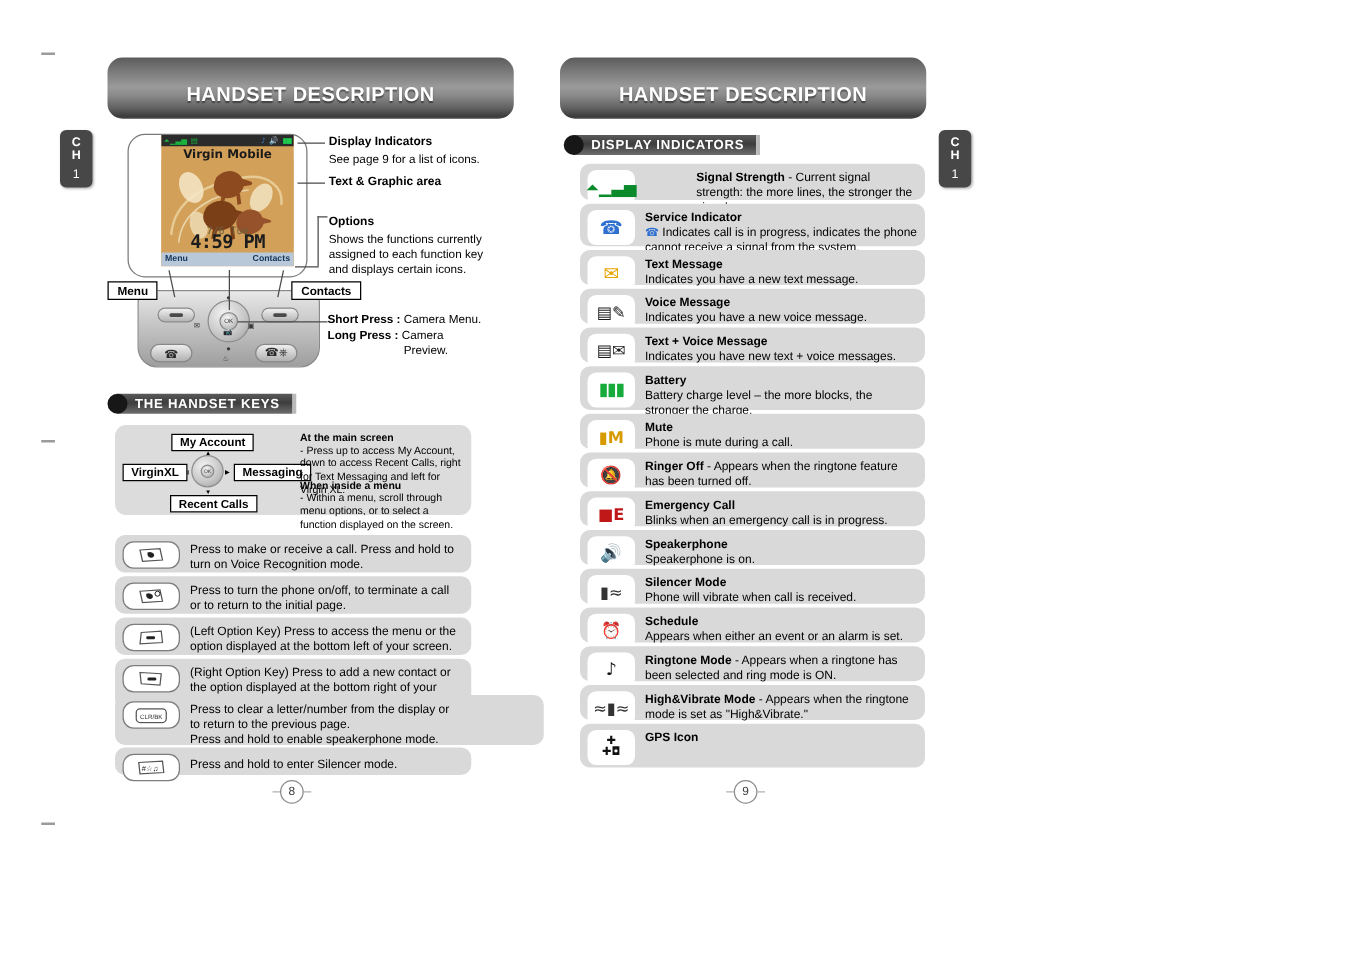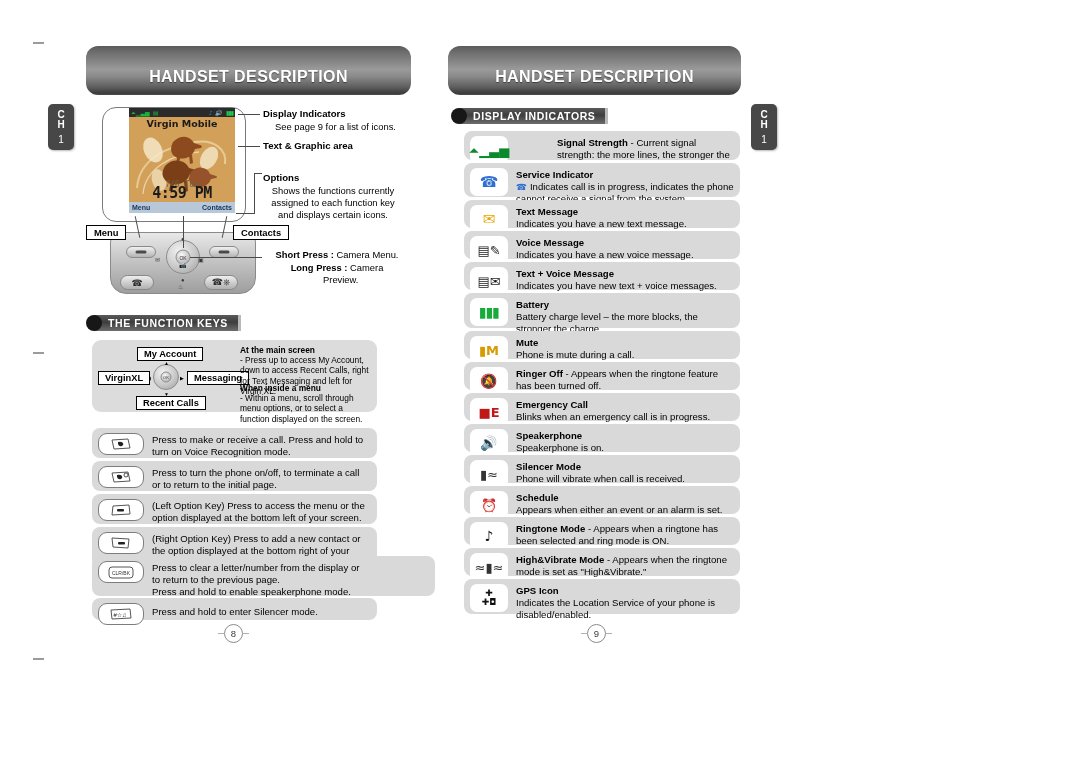--- a/index.html
+++ b/index.html
@@ -137,21 +137,21 @@
   }
   .soft-bar {
     position:absolute; left:0; right:0; bottom:0; height:11px;
     background:#b9c8d8; display:flex; align-items:center;
     justify-content:space-between; padding:0 3px;
     font-size:7px; color:#14365d; font-weight:bold;
   }
 
   .leader { position:absolute; background:#4a4a4a; }
   .callout-title { position:absolute; font-size:9.6px; font-weight:bold; color:#000; }
-  .callout-body  { position:absolute; font-size:9.4px; line-height:11.8px; color:#000;text-align:center; }
+  .callout-body  { position:absolute; font-size:9.4px; line-height:11.8px; color:#000; }
 
   .label-box {
     position:absolute; border:1.3px solid #000; background:#fff;
     font-size:9.4px; font-weight:bold; color:#000;
     padding:1px 7px; white-space:nowrap;
   }
 
   
   .fk-panel {
     position:absolute; background:#dcdcdc; border-radius:9px;
@@ -340,21 +340,21 @@
     <span>Camera Menu.</span>
   </div>
   <div class="callout-body" style="left:262px; top:262px; width:150px;">
     <b>Long Press :</b>
     <span>Camera</span>
   </div>
   <div class="callout-body" style="left:323px; top:274px;">Preview.</div>
 
   <div class="sec-head" style="left:86px; top:315px;">
     <div class="dot"></div>
-    <div class="bar">THE FUNCTION KEYS</div>
+    <div class="bar">THE HANDSET KEYS</div>
   </div>
 
   <div class="fk-panel" style="left:92px; top:340px; width:285px; height:72px;"></div>
 
   <div class="navpad" style="left:153px; top:364px; width:26px; height:26px;">
     <div class="inner" style="width:11px;height:11px;font-size:4px;">OK</div>
   </div>
   <div class="fk-text" style="left:164px; top:358px; font-size:5px;">▲</div>
   <div class="fk-text" style="left:164px; top:389px; font-size:5px;">▼</div>
   <div class="fk-text" style="left:147px; top:373px; font-size:5px;">◀</div>
@@ -585,19 +585,18 @@
       <b>High&amp;Vibrate Mode</b><span> - </span><span>Appears when the ringtone mode is set as "High&amp;Vibrate."</span>
     </div>
   </div>
 
   <div class="row" style="left:464px; top:579px; width:276px; height:35px;">
     <div class="icobox">
       <span class="g g-gps">✚<br>✚◘</span>
     </div>
     <div class="txt" style="width:218px;">
       <b>GPS Icon</b><br>
-      <span>Indicates the Location Service of your phone is disabled/enabled.</span>
     </div>
   </div>
 
   <div class="pagenum" style="left:587px; top:624px;">9</div>
 
 </div>
 
 </body></html>

